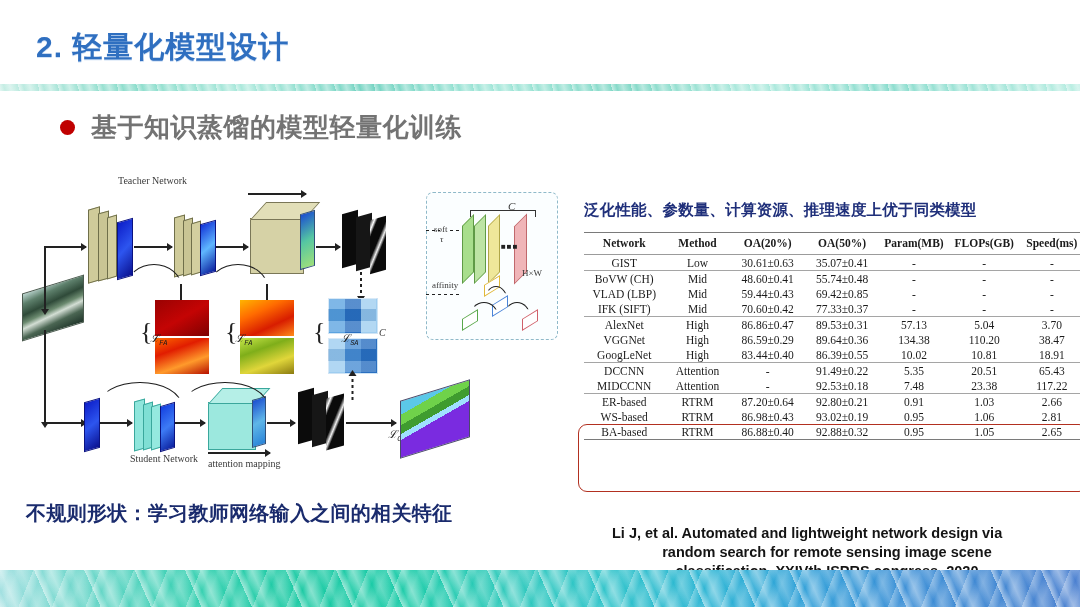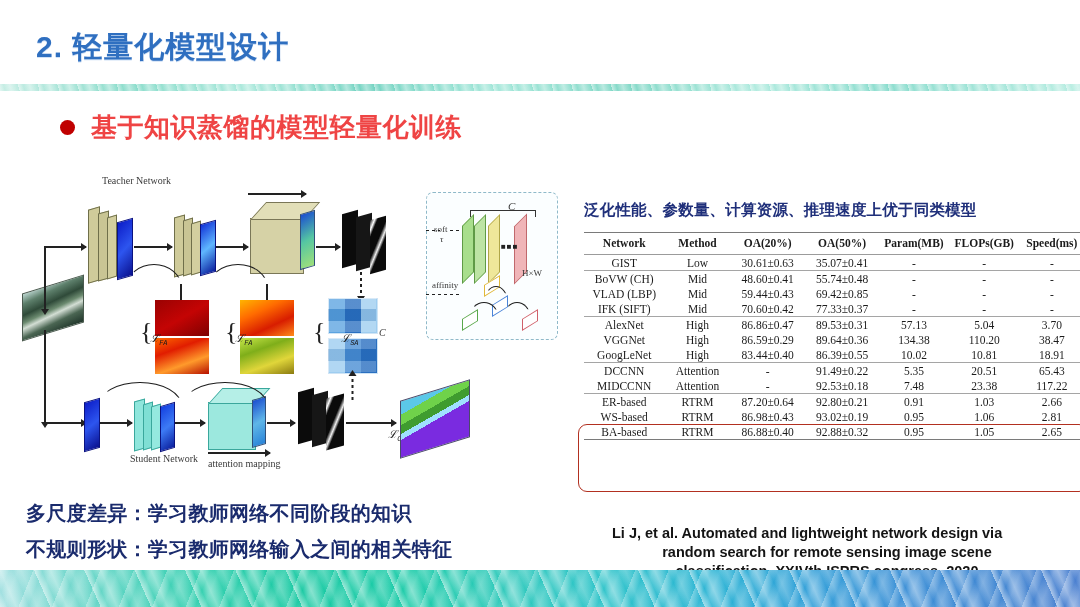--- a/index.html
+++ b/index.html
@@ -38,21 +38,21 @@
     content:"";position:absolute;left:0;top:0;width:100%;height:100%;
     background:repeating-linear-gradient(74deg,
       rgba(255,255,255,.55) 0px,rgba(255,255,255,.05) 5px,
       rgba(255,255,255,.45) 11px,rgba(255,255,255,0) 19px);
   }
 
   
   .bullet-row{position:absolute;left:60px;top:110px;display:flex;align-items:center;}
   .bullet-dot{width:15px;height:15px;border-radius:50%;background:#c00000;margin-right:16px;flex:none;}
   .bullet-text{
-    font-size:26px;font-weight:bold;color:#ef4444;white-space:nowrap;
+    font-size:26px;font-weight:bold;color:#737373;white-space:nowrap;
     letter-spacing:.5px;
   }
 
   
   .diagram{position:absolute;left:22px;top:172px;width:525px;height:315px;}
   .dg-label{position:absolute;font-family:"Liberation Serif",serif;font-size:9px;color:#3a3a3a;white-space:nowrap;}
   .dg-loss{position:absolute;font-family:Liberation Mono, monospace;font-style:italic;font-size:11px;color:#1a1a1a;white-space:nowrap;margin-left:28px;}
   .dg-loss sub{font-size:7px;}
 
   .prism{position:absolute;transform:skewY(-16deg);border:1px solid #6f6f4a;}
@@ -152,21 +152,21 @@
 
   <div class="fmap" style="left:0px;top:112px;width:60px;height:46px;transform:skewY(-17deg);
               background:linear-gradient(170deg,#bcd6d0 0%,#5d7f6b 18%,#2f4a39 38%,#6b8a6f 52%,#d3ded4 62%,#4a6552 78%,#20352a 100%);
               border:1px solid #4a5a4e;"></div>
 
   <div class="arrow-v" style="left:22px;top:75px;height:62px;background:#222;"></div>
   <div class="arrow-v" style="left:22px;top:158px;height:92px;background:#222;"></div>
   <div class="arrow-h" style="left:22px;top:74px;width:42px;"></div>
   <div class="arrow-h" style="left:22px;top:250px;width:42px;"></div>
 
-  <div class="dg-label" style="left:80px;top:3px;font-size:10px;">Teacher Network</div>
+  <div class="dg-label" style="left:96px;top:3px;font-size:10px;">Teacher Network</div>
 
   <div class="prism" style="left:66px;top:36px;width:10px;height:72px;background:#cfcb9a;"></div>
   <div class="prism" style="left:76px;top:40px;width:9px;height:66px;background:#c9c594;"></div>
   <div class="prism" style="left:85px;top:44px;width:8px;height:60px;background:#d3cf9f;"></div>
   <div class="slab" style="left:95px;top:48px;width:14px;height:56px;background:linear-gradient(140deg,#0d1ec9,#2d55ef,#0a1190);border:1px solid #0a1280;"></div>
 
   <div class="arrow-h" style="left:112px;top:74px;width:38px;"></div>
 
   <div class="prism" style="left:152px;top:44px;width:9px;height:58px;background:#cfcb9a;"></div>
   <div class="prism" style="left:161px;top:47px;width:8px;height:54px;background:#c9c594;"></div>
@@ -413,21 +413,20 @@
           <td class="c-param">0.95</td>
           <td class="c-flops">1.05</td>
           <td class="c-speed">2.65</td>
         </tr>
       </tbody>
   </table>
   <div class="hl-box" style="left: -6px; top: 224px; width: 508px; height: 66px; border-color: rgb(178, 48, 32);"></div>
 </div>
 
 <div class="concl">
-  <div class="concl-line">多尺度差异：学习教师网络不同阶段的知识</div>
   <div class="concl-line">不规则形状：学习教师网络输入之间的相关特征</div>
 </div>
 
 <div class="citation">
   <div>Li J, et al. Automated and lightweight network design via</div>
   <div style="text-align:center;">random search for remote sensing image scene</div>
   <div style="text-align:center;">classification, XXIVth ISPRS congress, 2020</div>
 </div>
 
 <div class="bottom-band"></div>

